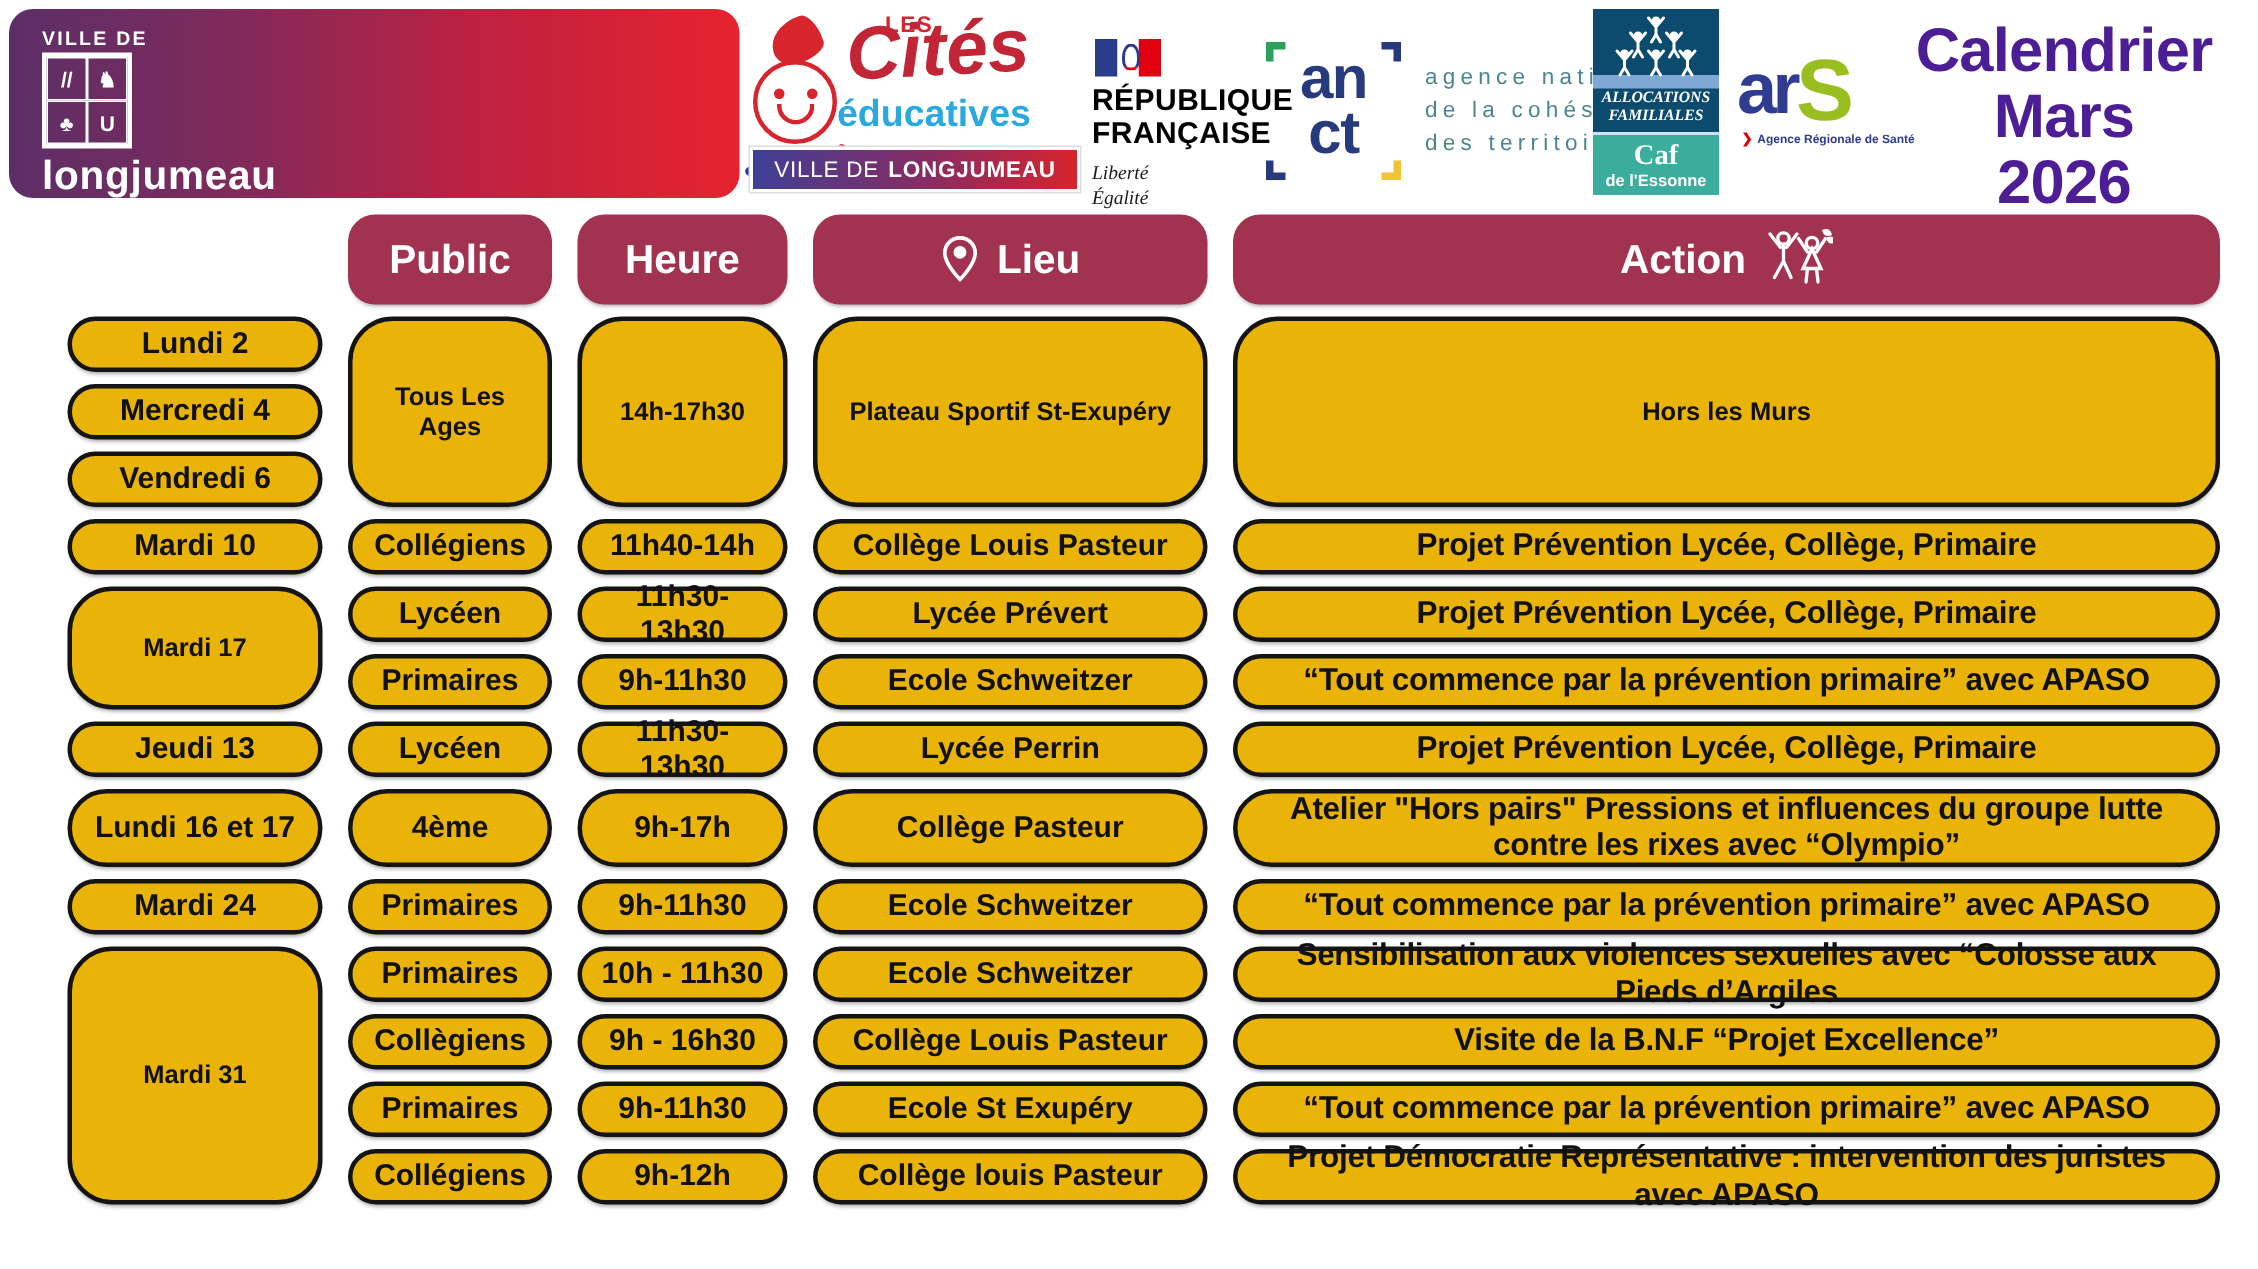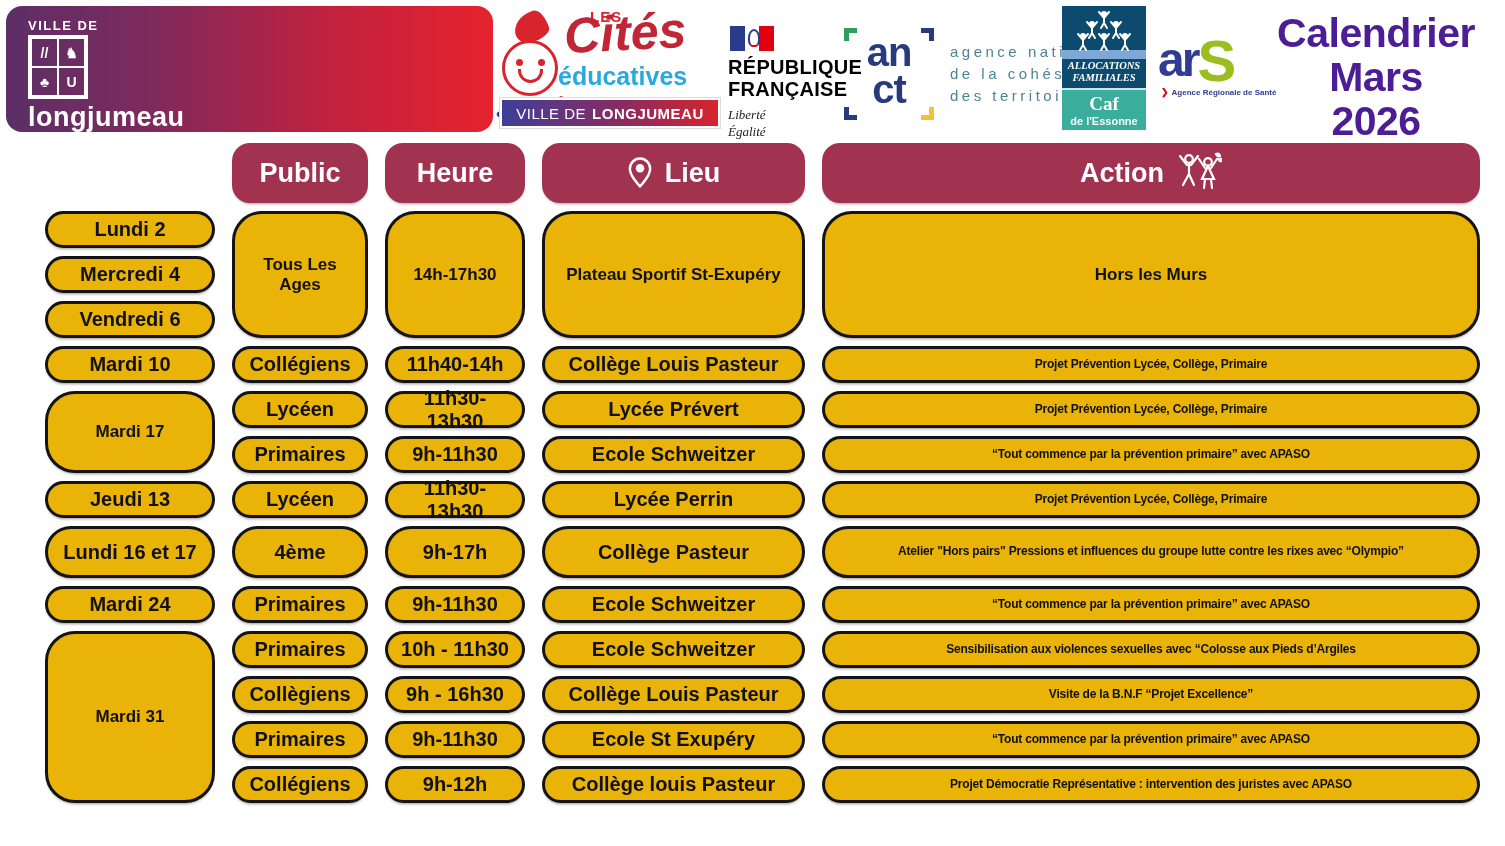--- a/index.html
+++ b/index.html
@@ -115,21 +115,21 @@
     display:flex; align-items:center; justify-content:center; gap:12px;
     box-shadow:0 3px 3px -2px rgba(0,0,0,.35);
   }
   .cell {
     background:#eab308; border:3px solid #141414; border-radius:30px;
     display:flex; align-items:center; justify-content:center; text-align:center;
     font-weight:700; color:#111; padding:0 10px; font-size:20px; line-height:1.15;
     box-shadow:0 3px 3px -2px rgba(0,0,0,.4);
   }
   .cell.span { font-size:17px; padding:0 16px; }
-  .col-action { font-size:12px; letter-spacing:-.2px; padding:0 16px; }
+  .col-action { font-size:21px; letter-spacing:-.2px; padding:0 16px; }
   .col-action.span { font-size:17px; letter-spacing:0; }
   .icon-svg { display:block; }
 </style>
 </head>
 <body>
 
 <div class="stage">
 
   <div class="banner">
     <div class="ville">

